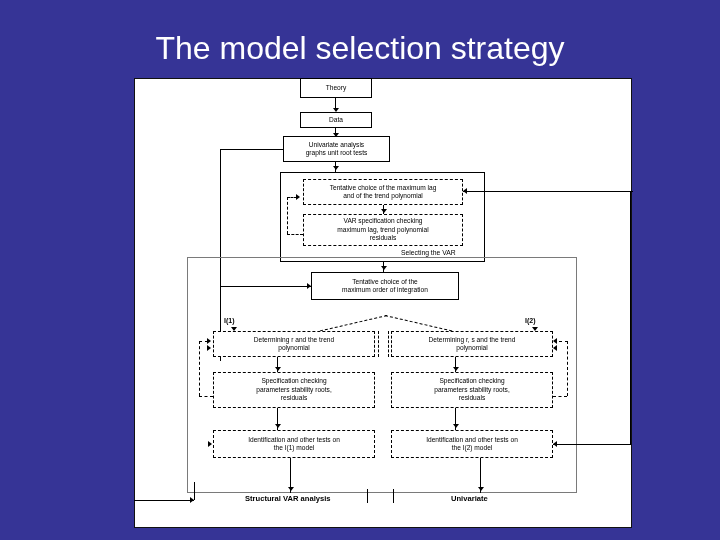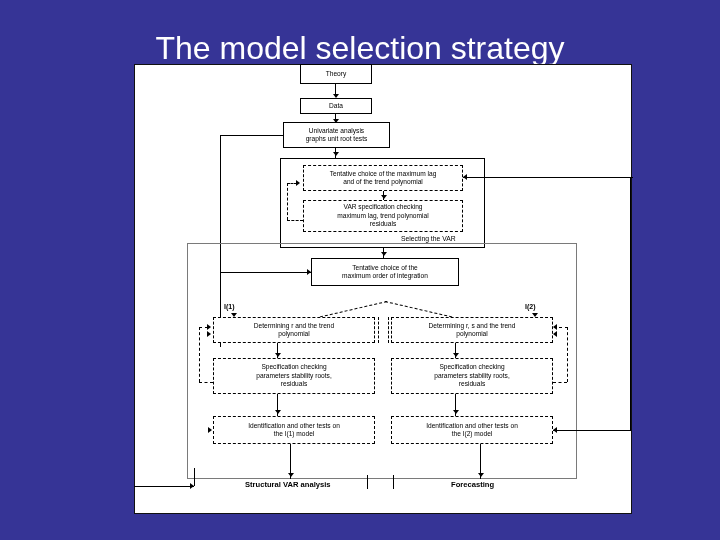--- a/index.html
+++ b/index.html
@@ -20,21 +20,21 @@
     font-size:32px;
     line-height:44px;
     font-family:"Liberation Sans", sans-serif;
     letter-spacing:0px;
     white-space:nowrap;
   }
 
   
   #canvas{
     position:absolute;
-    left:134px;top:64px;
+    left:134px;top:78px;
     width:498px;height:450px;
     background:#ffffff;
     border:1px solid #111;
     box-sizing:border-box;
   }
 
   
   .node{
     position:absolute;
     box-sizing:border-box;
@@ -214,21 +214,21 @@
     <div class="dvl" style="left:243px;top:252px;height:26px;"></div>
     <div class="dvl" style="left:253px;top:252px;height:26px;"></div>
 
     <div class="ln vl" style="left:155px;top:379px;height:35px;"></div>
     <div class="arr arr-d" style="left:153px;top:408px;"></div>
 
     <div class="ln vl" style="left:345px;top:379px;height:35px;"></div>
     <div class="arr arr-d" style="left:343px;top:408px;"></div>
 
     <div class="bottom-label" style="left:110px;top:415px;">Structural VAR analysis</div>
-    <div class="bottom-label" style="left:316px;top:415px;">Forecasting</div>
+    <div class="bottom-label" style="left:316px;top:415px;">Univariate</div>
 
     <div class="ln hl" style="left:-1px;top:421px;width:60px;"></div>
     <div class="arr arr-r" style="left:55px;top:418px;"></div>
     <div class="ln vl" style="left:59px;top:403px;height:18px;"></div>
 
     <div class="ln vl" style="left:232px;top:410px;height:14px;"></div>
     <div class="ln vl" style="left:258px;top:410px;height:14px;"></div>
 
   </div>
 </div>

